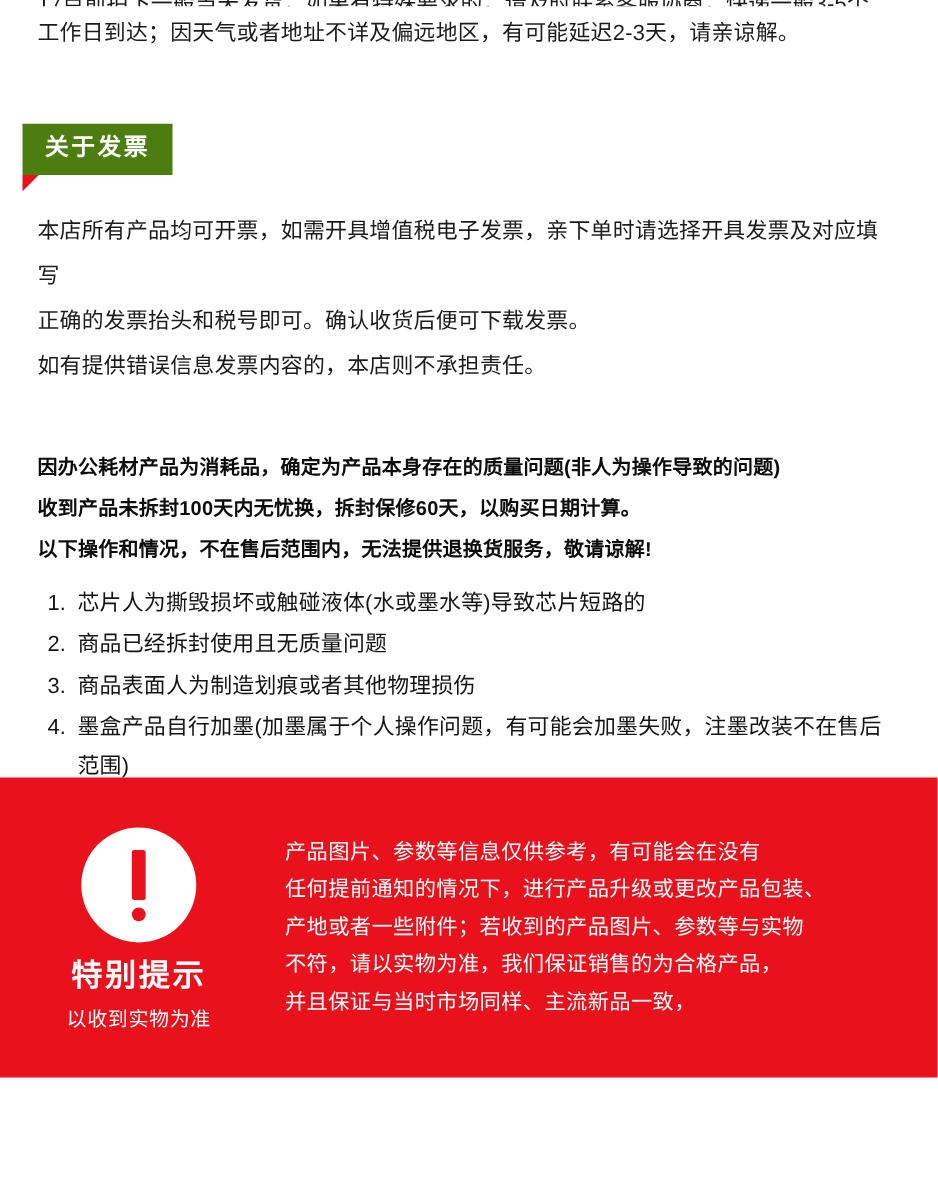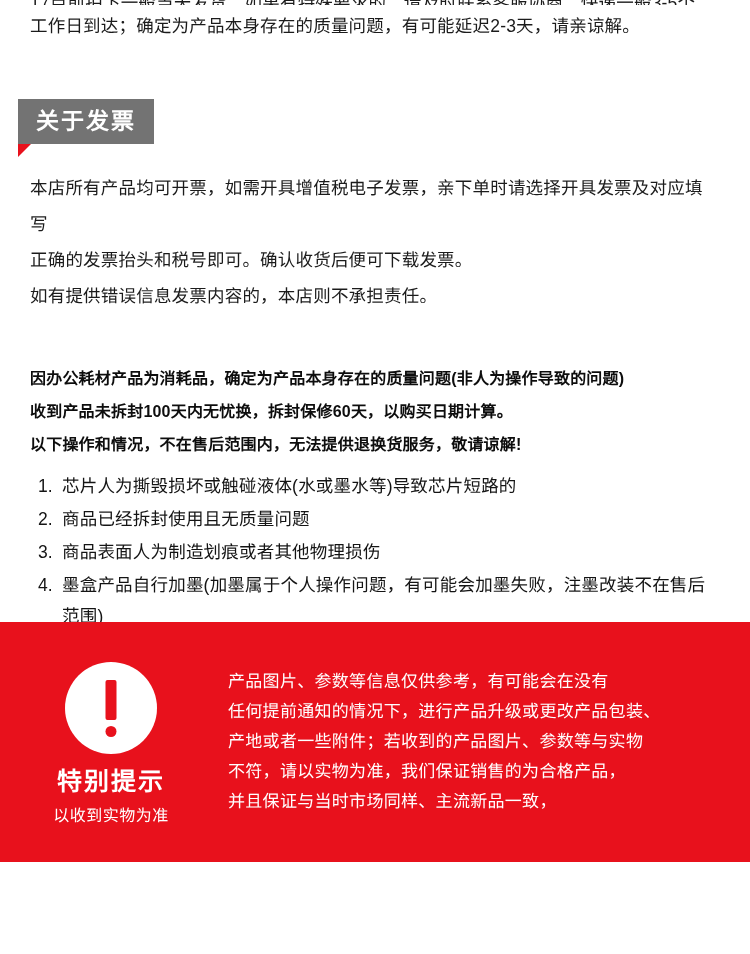--- a/index.html
+++ b/index.html
@@ -45,23 +45,23 @@
   }
 
   
   .flag-wrap {
     position: relative;
     margin-left: 18px;
   }
   .flag {
     display: inline-block;
     position: relative;
-    background: #737373;
+    background: #4d7c0f;
     color: #ffffff;
-    font-size: 23px;
+    font-size: 19px;
     font-weight: bold;
     letter-spacing: 2px;
     padding: 9px 18px 10px 18px;
     line-height: 1.15;
   }
   
   .flag::after {
     content: "";
     position: absolute;
     right: -1px;
@@ -198,21 +198,21 @@
   }
   .banner-right p { margin: 0; }
 </style>
 </head>
 <body>
 
 <div class="page">
 
   <div class="top-para">
     <span class="line-clip">17点前拍下一般当天发货，如果有特殊要求的，请及时联系客服协商，快递一般3-5个</span>
-    <span class="line2">工作日到达；确定为产品本身存在的质量问题，有可能延迟2-3天，请亲谅解。</span>
+    <span class="line2">工作日到达；因天气或者地址不详及偏远地区，有可能延迟2-3天，请亲谅解。</span>
   </div>
 
   <div class="sect-invoice">
     <div class="flag-wrap">
       <span class="flag">关于发票</span>
       <span class="flag-notch"></span>
       <span class="flag-tail"></span>
     </div>
     <div class="body-text">
       <p>本店所有产品均可开票，如需开具增值税电子发票，亲下单时请选择开具发票及对应填写</p>

